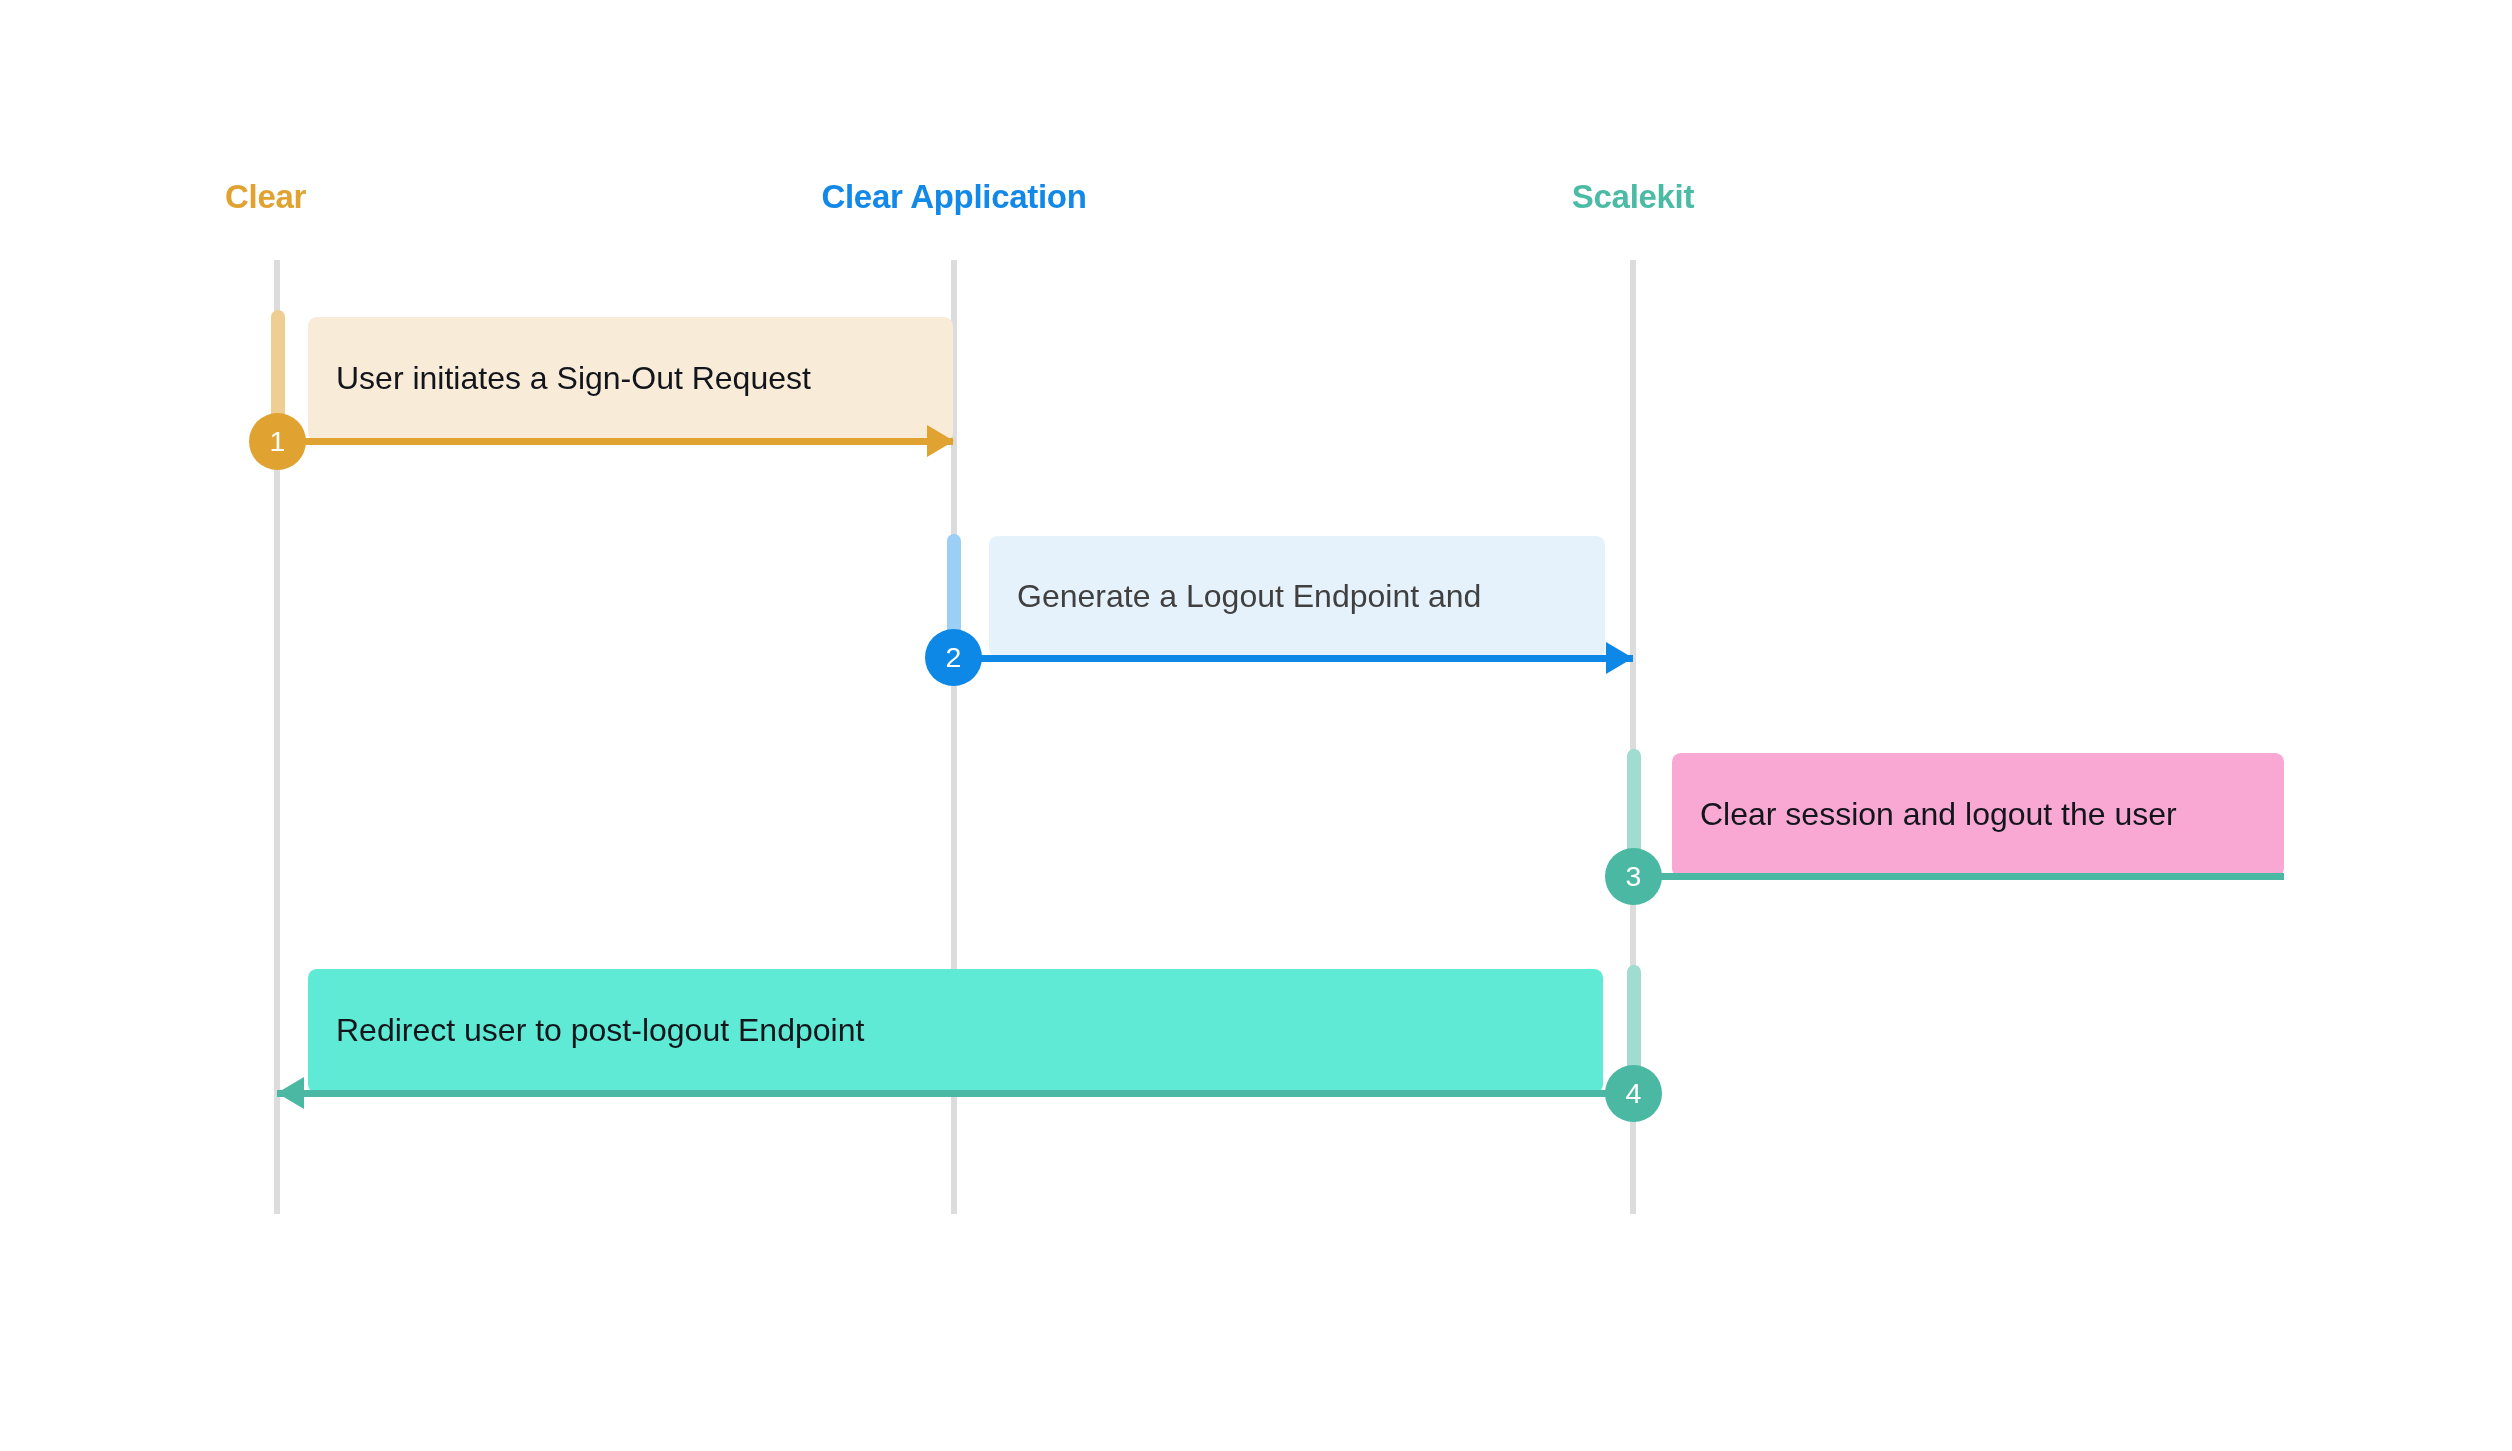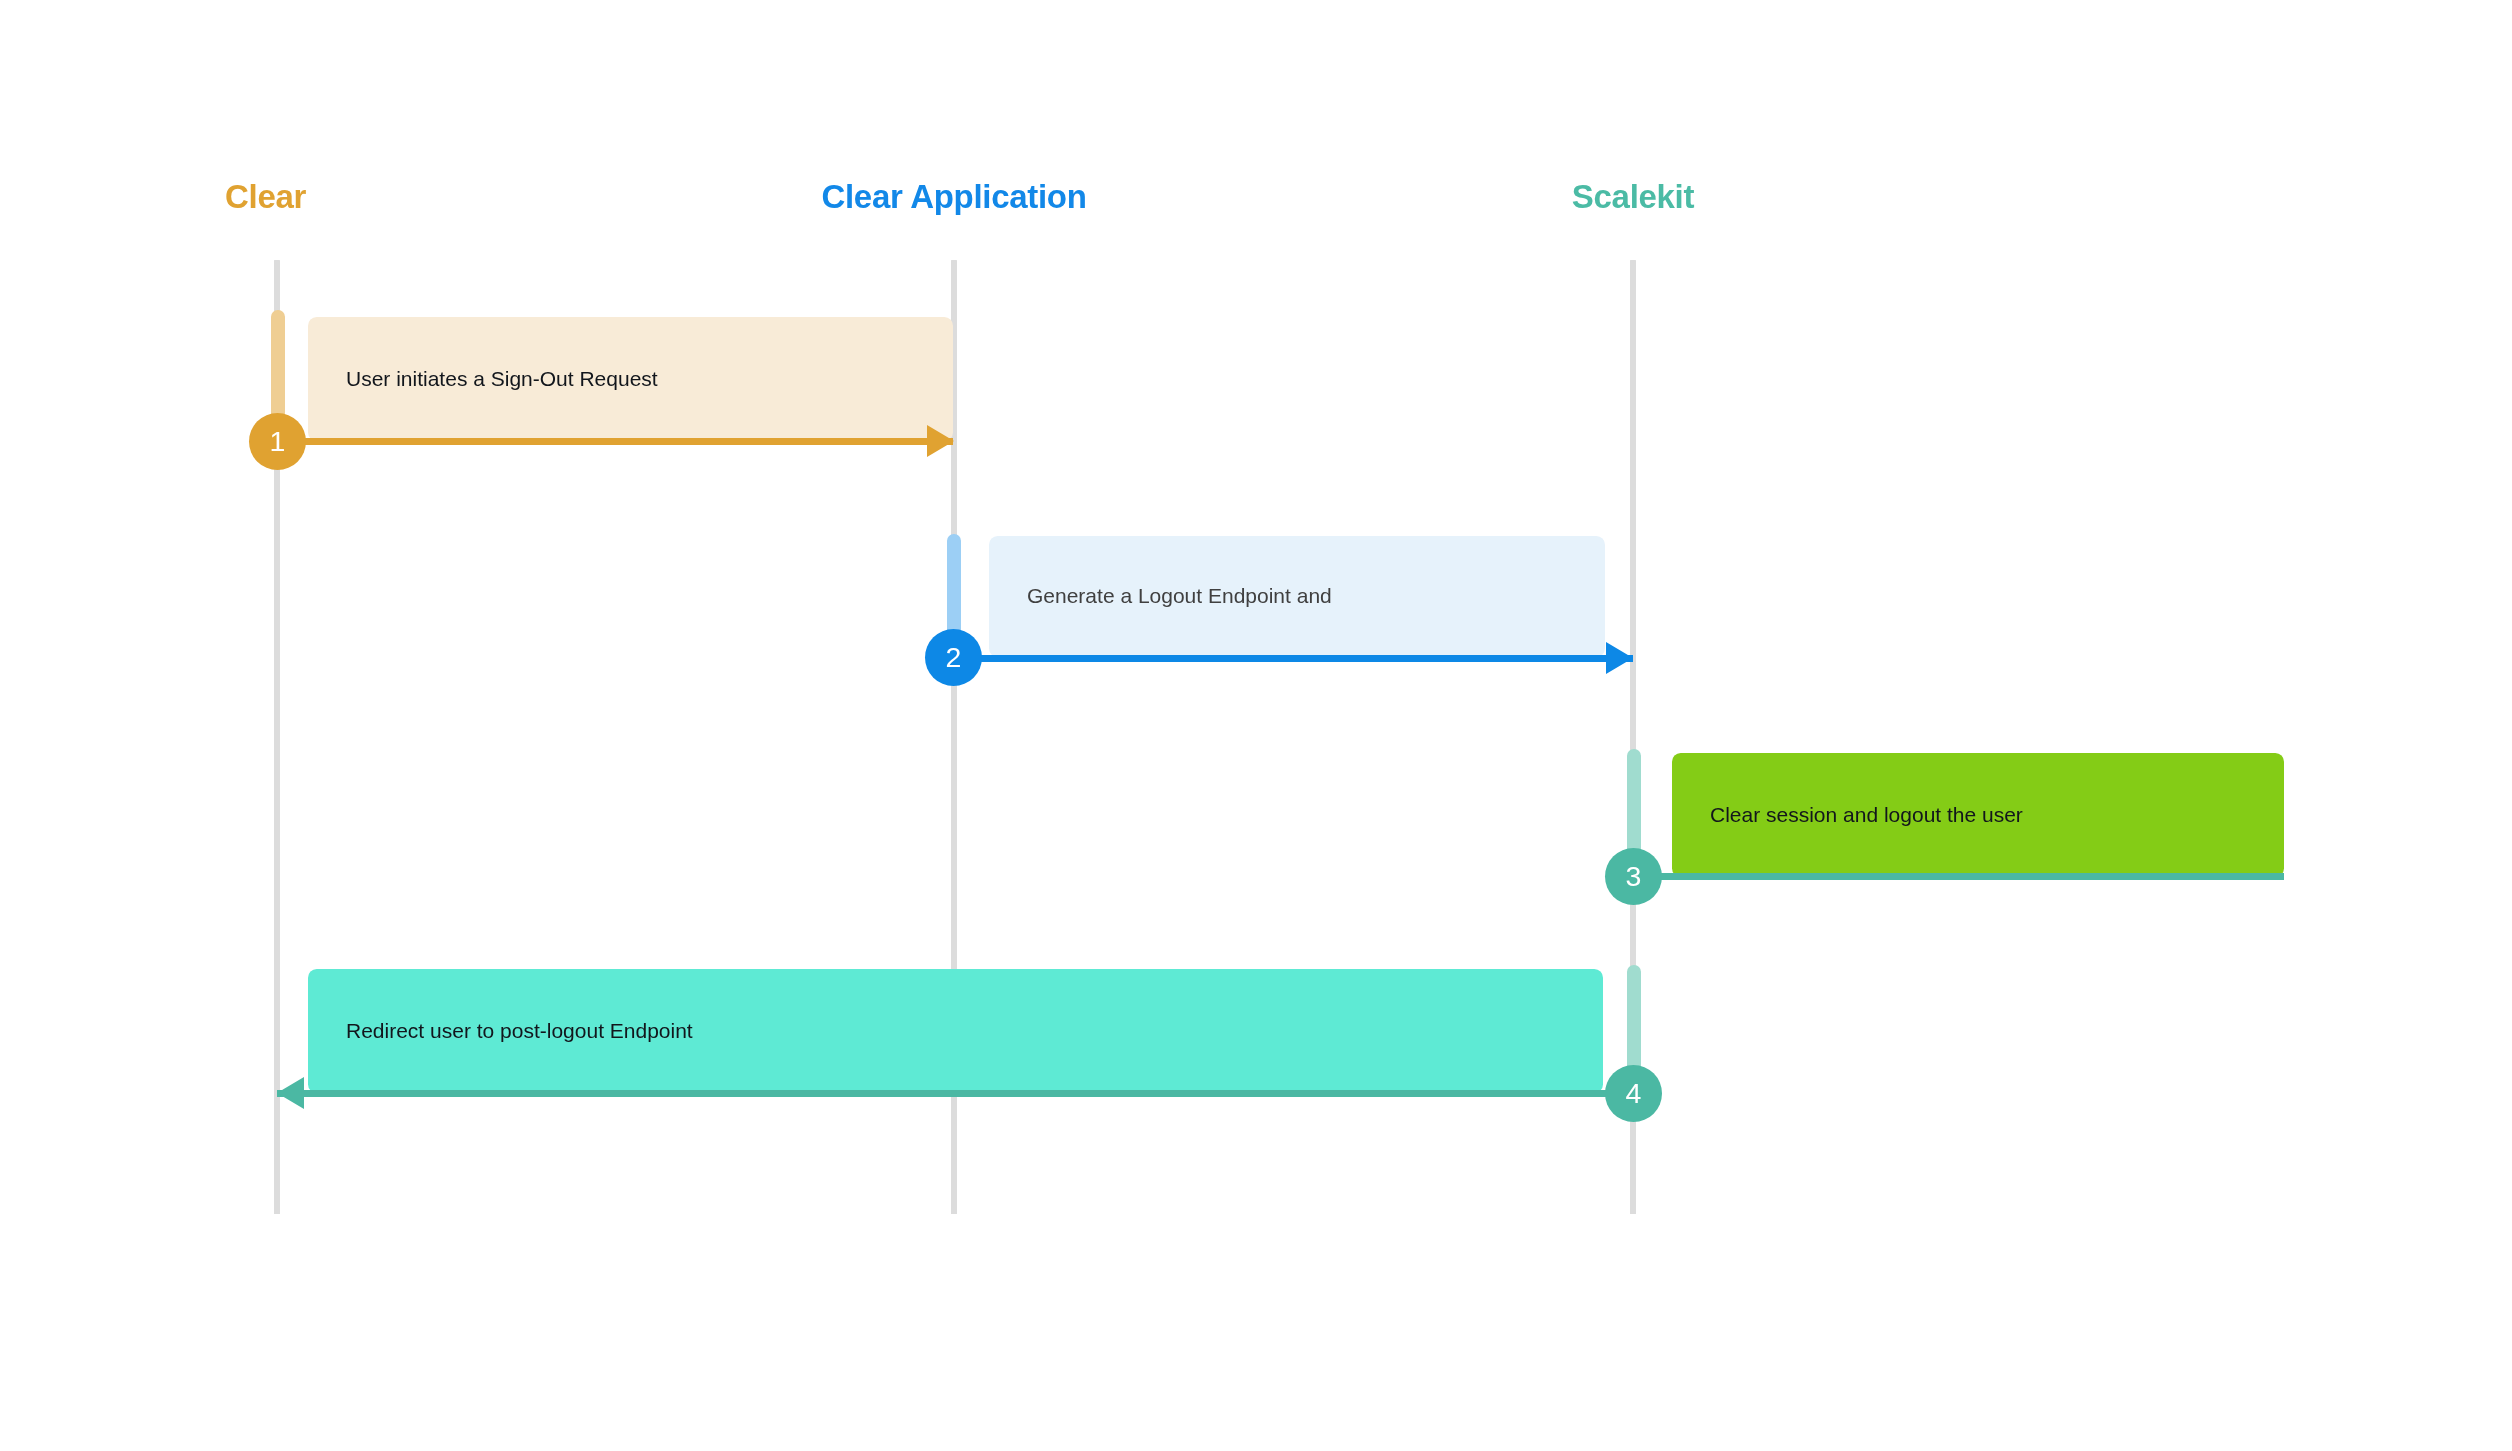--- a/index.html
+++ b/index.html
@@ -12,22 +12,22 @@
   .lifeline{position:absolute;width:6.2px;background:#DCDCDC;border-radius:0.6px;}
   .actor-label{position:absolute;font-weight:bold;font-size:33px;
                letter-spacing:-0.3px;white-space:nowrap;line-height:1;}
 
   
   .activation{position:absolute;width:13.6px;border-radius:6.8px;}
 
   
   .msgbox{position:absolute;border-radius:8.7px;box-sizing:border-box;
           display:flex;flex-direction:column;justify-content:center;}
-  .msgbox .line{font-size:21px;color:#12161c;line-height:1.35;
-                padding-left:38px;white-space:pre;}
+  .msgbox .line{font-size:32px;color:#12161c;line-height:1.35;
+                padding-left:28px;white-space:pre;}
 
   
   .arrowline{position:absolute;height:6.8px;}
   .arrowhead{position:absolute;width:0;height:0;}
   .arrowhead.right{border-top:16px solid transparent;
                    border-bottom:16px solid transparent;}
   .arrowhead.left{border-top:16px solid transparent;
                   border-bottom:16px solid transparent;}
 
   
@@ -57,21 +57,21 @@
       <div class="arrowhead right" style="top: 425px; left: 927px; border-left: 27px solid rgb(224, 162, 49);"></div>
       <div class="stepnum" style="background: rgb(224, 162, 49); left: 249px; top: 413px;">1</div>
       <div class="activation" style="left: 947px; top: 534px; height: 111px; background: rgb(156, 207, 245);"></div>
       <div class="msgbox" style="left: 989px; top: 536px; width: 616px; height: 121px; background: rgb(230, 242, 251);">
         <div class="line" style="color: #404040;">Generate a Logout Endpoint and</div>
       </div>
       <div class="arrowline" style="left: 954px; width: 679px; top: 655px; background: rgb(13, 136, 230);"></div>
       <div class="arrowhead right" style="top: 642px; left: 1606px; border-left: 27px solid rgb(13, 136, 230);"></div>
       <div class="stepnum" style="background: rgb(13, 136, 230); left: 925px; top: 629px;">2</div>
       <div class="activation" style="left: 1627px; top: 749px; height: 111px; background: rgb(160, 220, 207);"></div>
-      <div class="msgbox" style="left: 1672px; top: 753px; width: 612px; height: 124px; background: #84cc16;">
+      <div class="msgbox" style="left: 1672px; top: 753px; width: 612px; height: 124px; background: #f9a8d4;">
         <div class="line" style="color: rgb(18, 22, 28);">Clear session and logout the user</div>
       </div>
       <div class="arrowline" style="left: 1633px; width: 651px; top: 873px; background: rgb(75, 184, 163);"></div>
       <div class="stepnum" style="background: rgb(75, 184, 163); left: 1605px; top: 848px;">3</div>
       <div class="activation" style="left: 1627px; top: 965px; height: 111px; background: rgb(160, 220, 207);"></div>
       <div class="msgbox" style="left: 308px; top: 969px; width: 1295px; height: 124px; background: #5eead4;">
         <div class="line" style="color: rgb(18, 22, 28);">Redirect user to post-logout Endpoint</div>
       </div>
       <div class="arrowline" style="left: 277px; width: 1356px; top: 1090px; background: rgb(75, 184, 163);"></div>
       <div class="arrowhead left" style="top: 1077px; left: 277px; border-right: 27px solid rgb(75, 184, 163);"></div>

